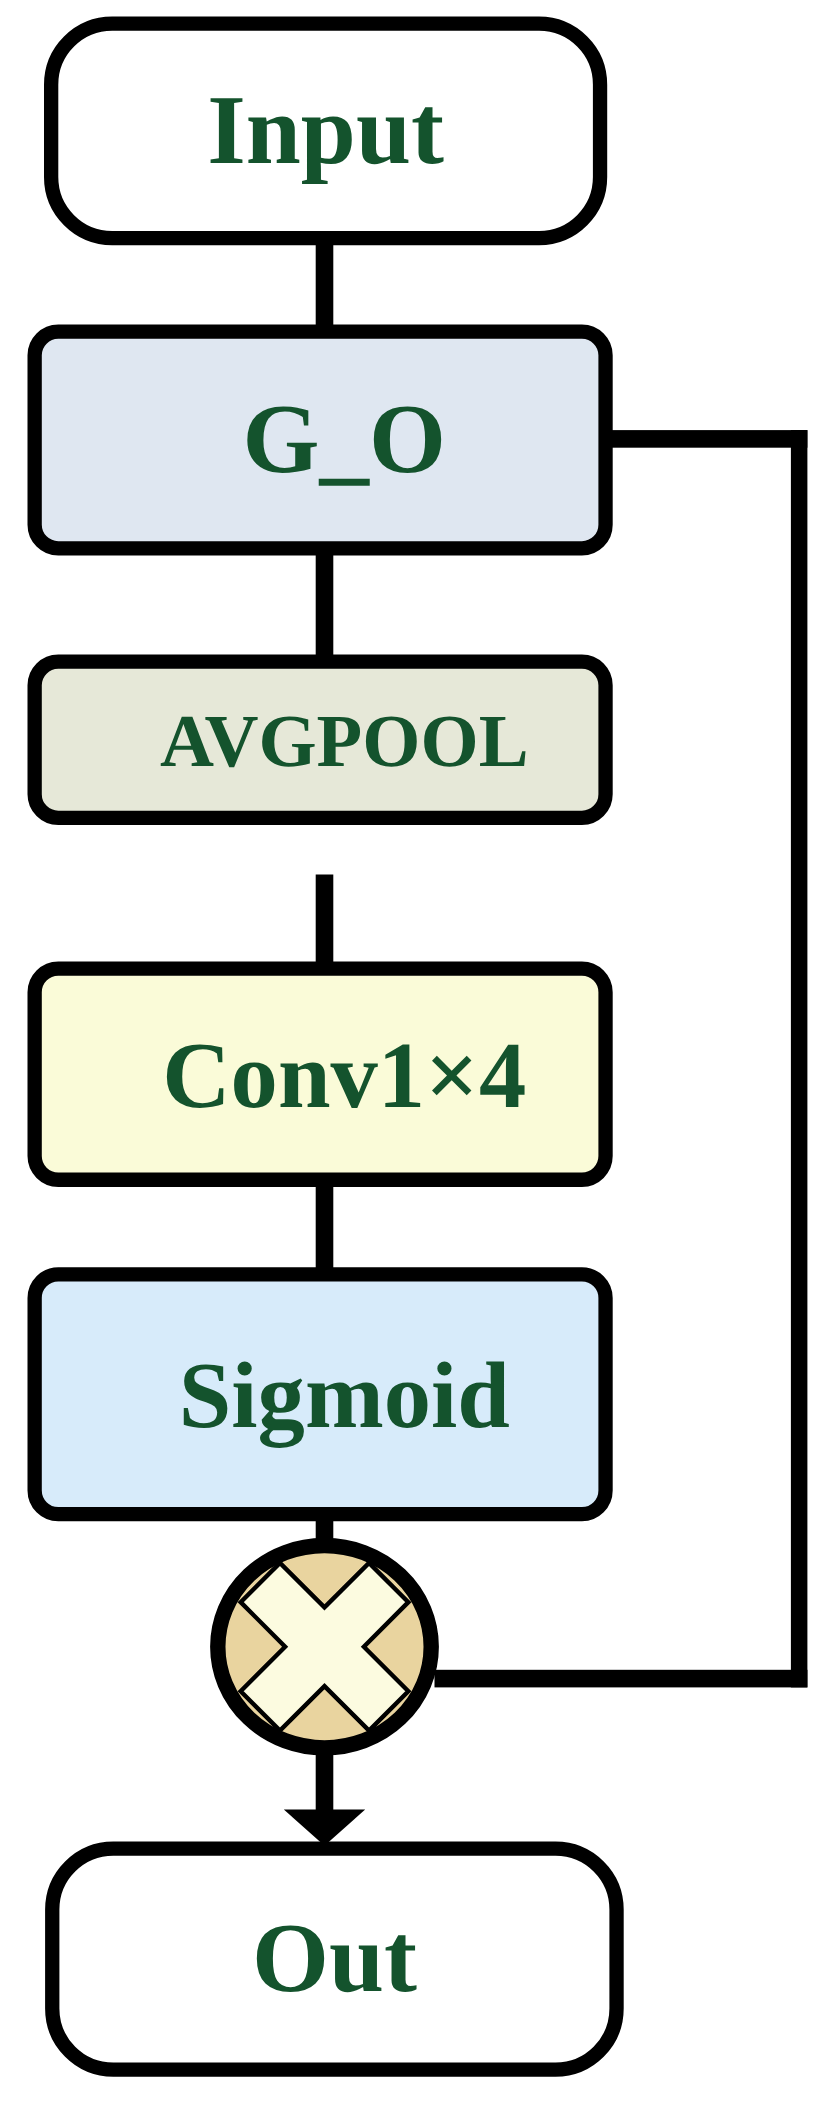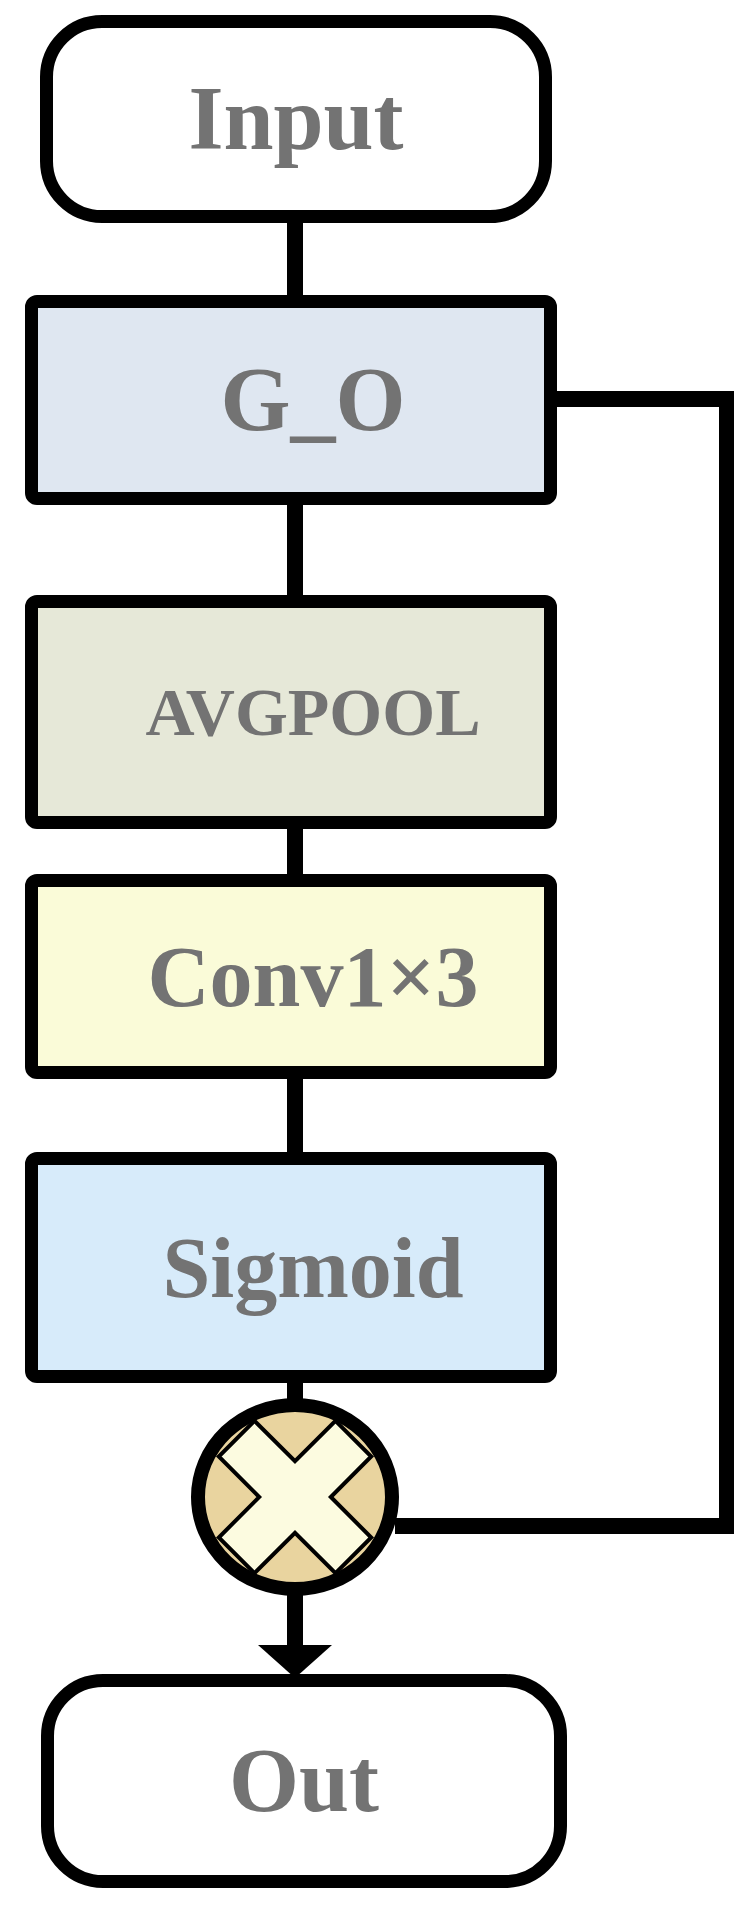--- a/index.html
+++ b/index.html
@@ -8,29 +8,29 @@
     width:752px;height:1912px;
     background:#ffffff;
     font-family:"Liberation Serif","DejaVu Serif",serif;
     overflow:hidden;
   }
   .node{
     position:absolute;
     box-sizing:border-box;
     border:13px solid #000;
     display:flex;align-items:center;justify-content:center;
-    font-weight:bold;color:#737373;
+    font-weight:bold;color:#14532d;
     text-align:right;
     line-height:1;
   }
   .node-lg{font-size:90px;}
   .node-md{font-size:86px;}
   .node-sm{font-size:68px;}
   .r62{border-radius:62px;}
-  .r64{border-radius:12px;padding-left:44px;}
+  .r64{border-radius:28px;padding-left:44px;}
   .edge{position:absolute;background:#000;}
   .arrowhead{
     position:absolute;
     width:0;height:0;
     border-left:37px solid transparent;
     border-right:37px solid transparent;
     border-top:33px solid #000;
   }
   svg{display:block;}
 </style>
@@ -49,23 +49,23 @@
   <div class="edge" style="left:719px;top:391px;width:15px;height:1143px;"></div>
   <div class="edge" style="left:395px;top:1518px;width:339px;height:16px;"></div>
 
   <div class="edge" style="left:287px;top:1592px;width:16px;height:58px;"></div>
   <div class="arrowhead" style="left:258px;top:1645px;"></div>
 
   <div class="node node-lg r62" style="left: 40px; top: 15px; width: 512px; height: 208px; background-color: rgb(255, 255, 255);">Input</div>
 
   <div class="node node-lg r64" style="left: 25px; top: 295px; width: 532px; height: 210px; background-color: rgb(223, 231, 241);">G_O</div>
 
-  <div class="node node-sm r64" style="left: 25px; top: 595px; width: 532px; height: 234px; background-color: rgb(230, 232, 216);">AVGPOOL</div>
+  <div class="node node-sm r64" style="left: 25px; top: 595px; width: 532px; height: 155px; background-color: rgb(230, 232, 216);">AVGPOOL</div>
 
-  <div class="node node-md r64" style="left: 25px; top: 874px; width: 532px; height: 205px; background-color: rgb(250, 251, 216);">Conv1×3</div>
+  <div class="node node-md r64" style="left: 25px; top: 874px; width: 532px; height: 205px; background-color: rgb(250, 251, 216);">Conv1×4</div>
 
   <div class="node node-md r64" style="left: 25px; top: 1152px; width: 532px; height: 231px; background-color: rgb(215, 235, 250);">Sigmoid</div>
 
   <div style="position:absolute;left:188px;top:1395px;width:214px;height:204px;">
     <svg width="214" height="204" viewBox="0 0 214 204">
       <ellipse cx="107" cy="102" rx="97" ry="92" stroke="#000" stroke-width="14" fill="#e9d49f"></ellipse>
       <path d="M 40.5,-76.2 L 76.2,-40.5 L 35.8,0 L 76.2,40.5 L 40.5,76.2 L 0,35.8 L -40.5,76.2 L -76.2,40.5 L -35.8,0 L -76.2,-40.5 L -40.5,-76.2 L 0,-35.8 Z" transform="translate(107,102)" stroke="#000" stroke-width="4" fill="#fcfbe0"></path>
     </svg>
   </div>
 

